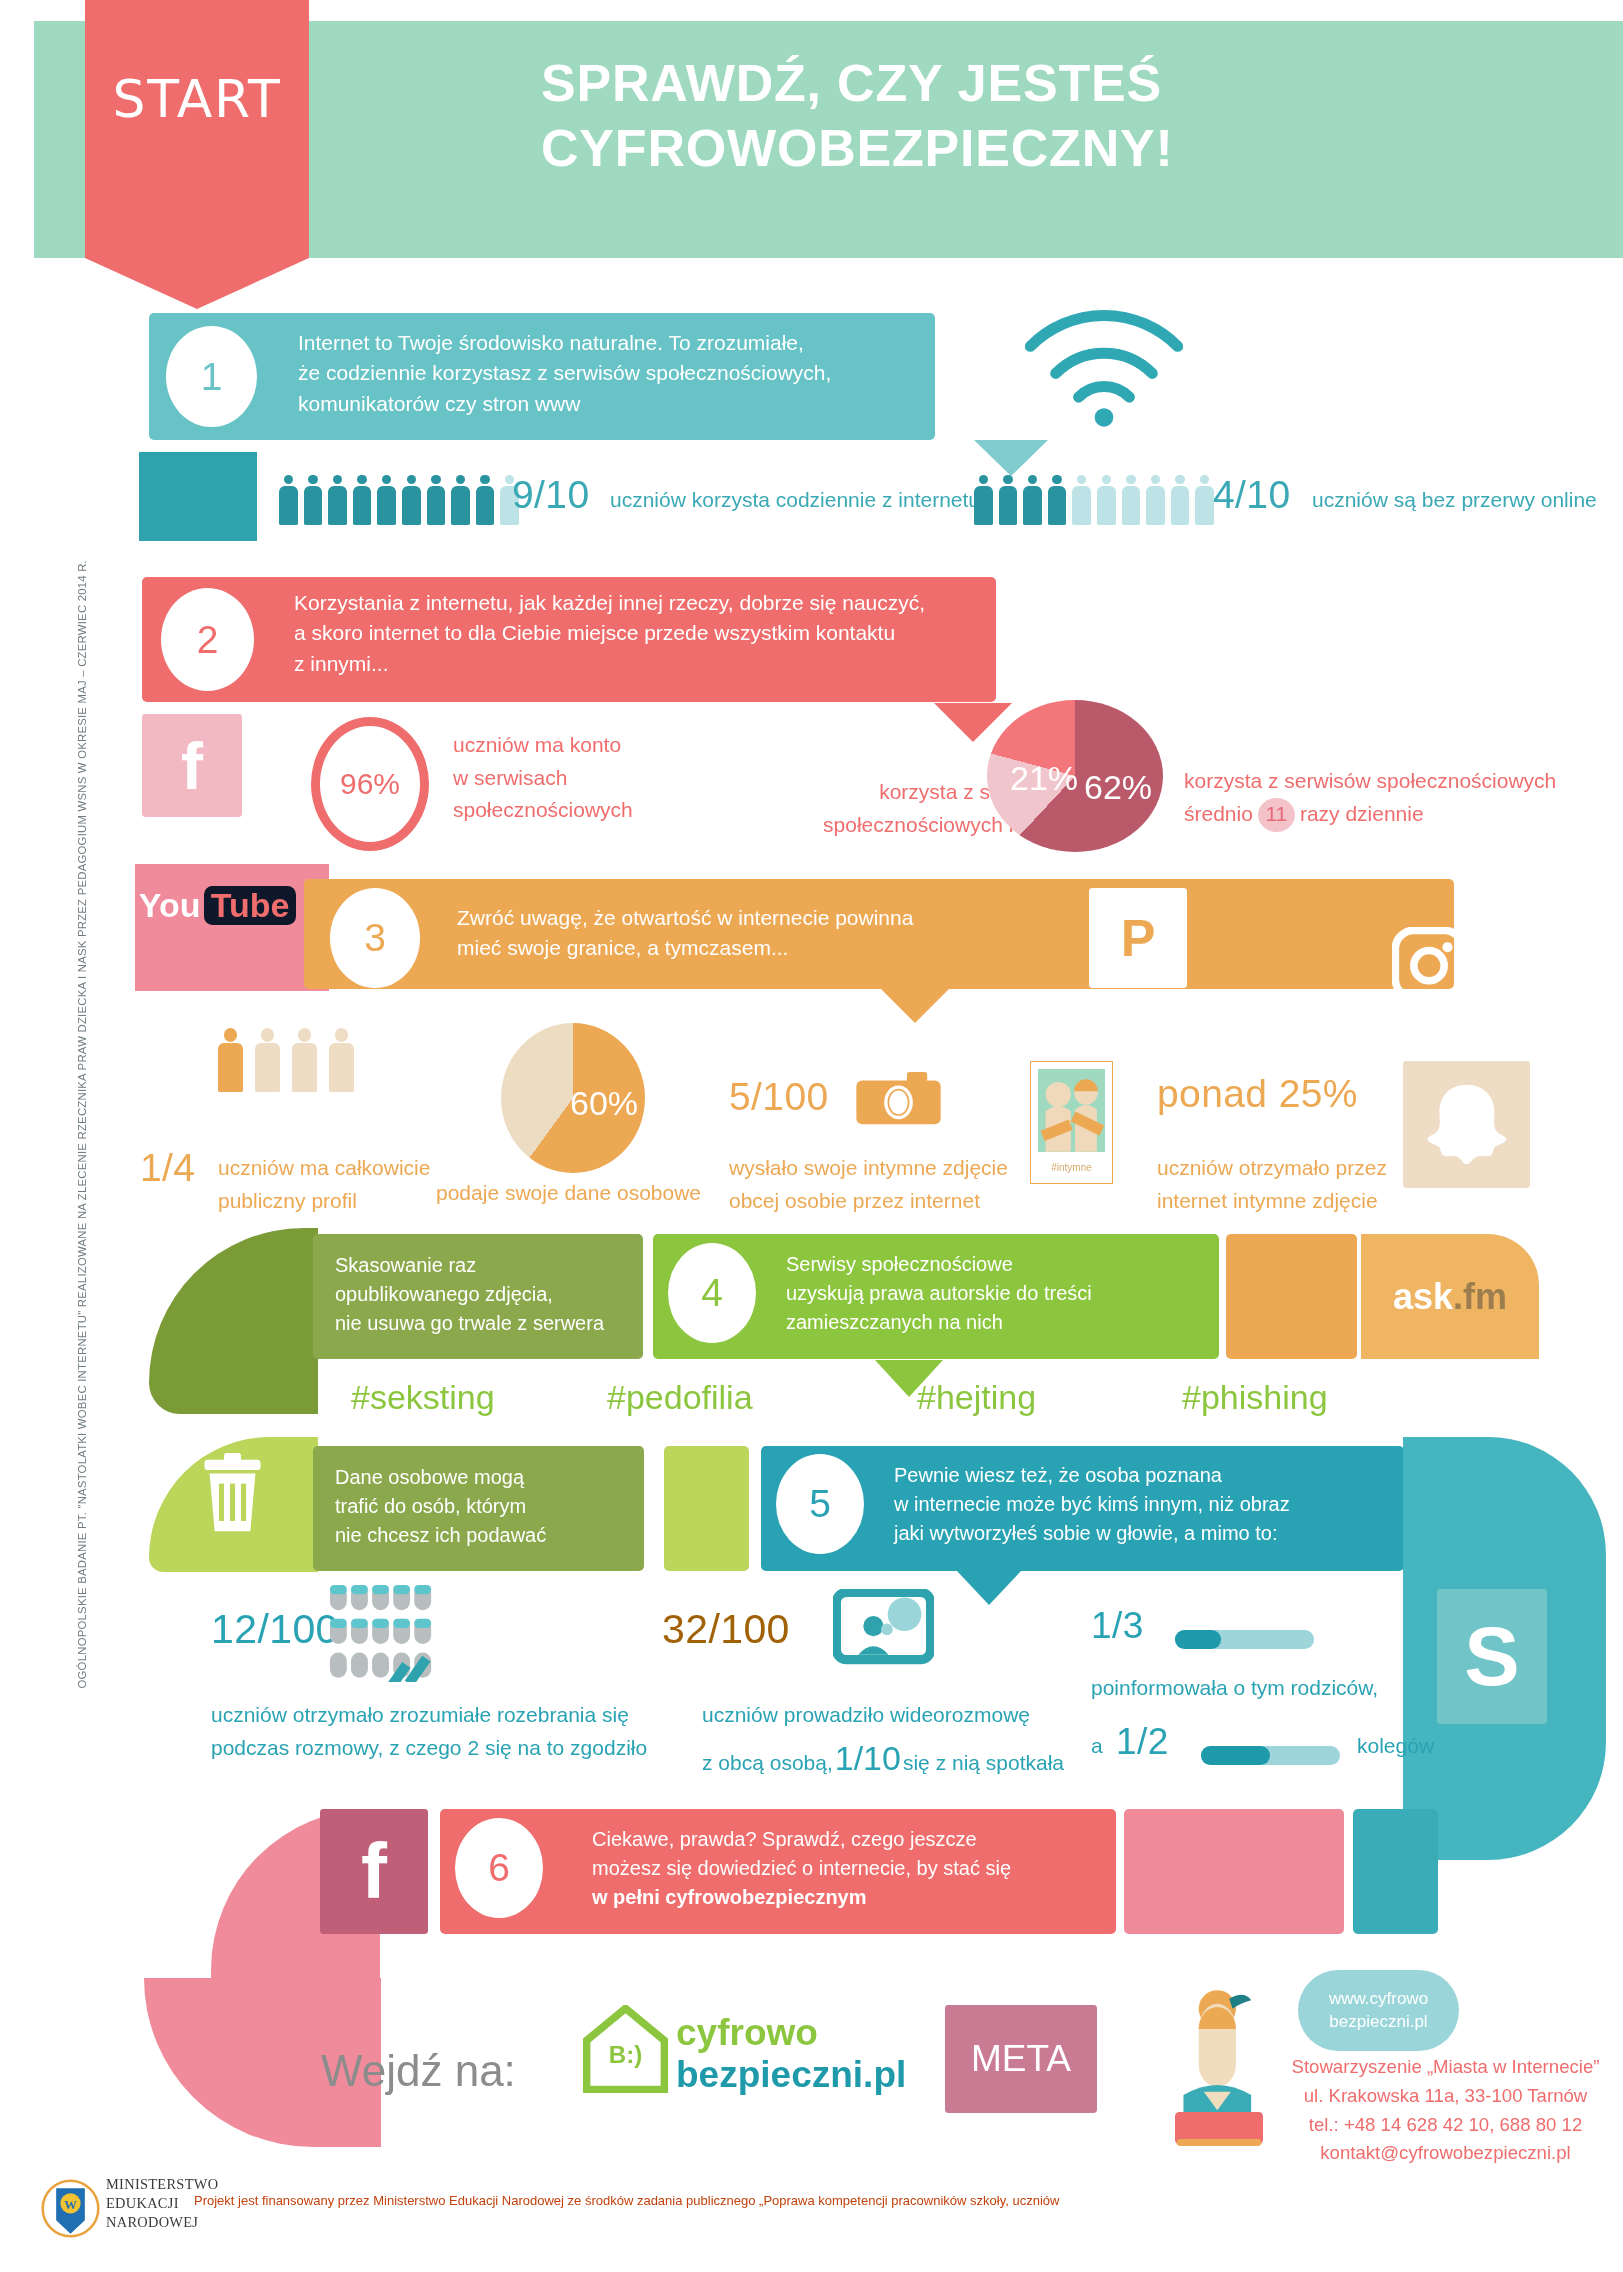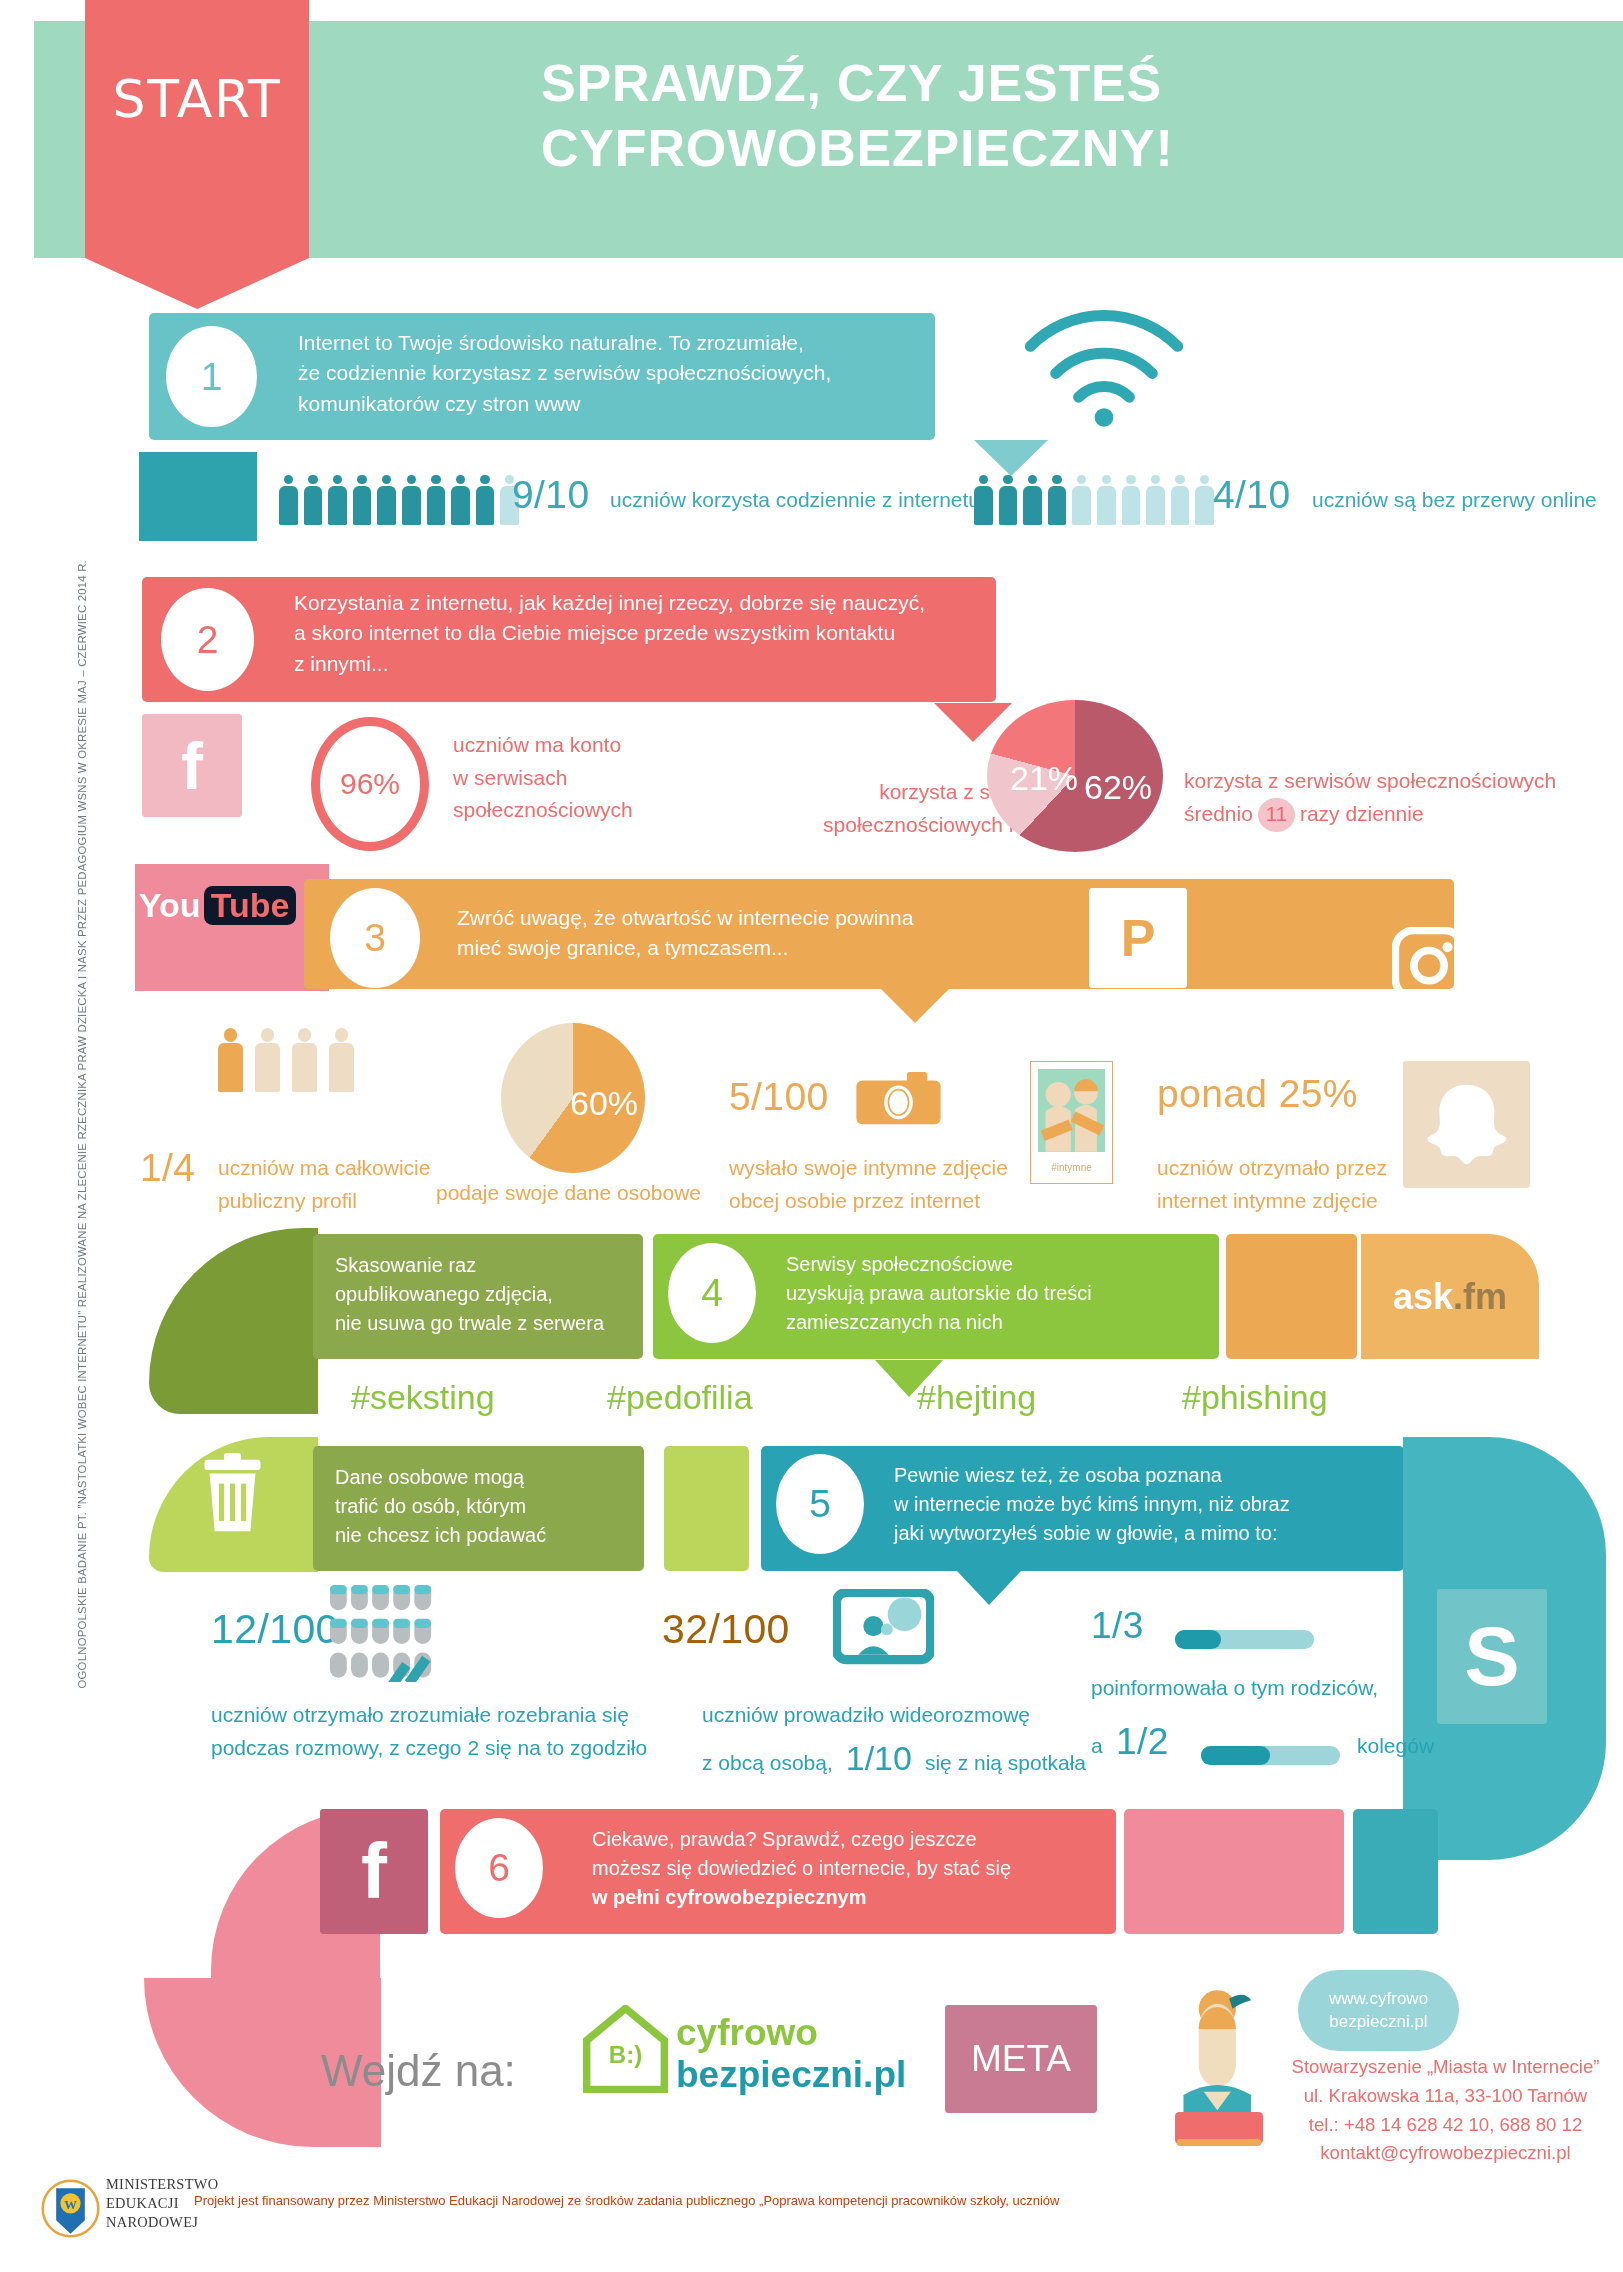--- a/index.html
+++ b/index.html
@@ -469,21 +469,21 @@
     <svg width="101" height="80" viewBox="0 0 120 95">
       <rect x="4" y="4" width="112" height="80" rx="12" fill="none" stroke="#2fa3ad" stroke-width="11"></rect>
       <circle cx="48" cy="44" r="12" fill="#2fa3ad"></circle>
       <path d="M30 78 q18 -20 36 0 z" fill="#2fa3ad"></path>
       <circle cx="85" cy="30" r="20" fill="#9ad6d9"></circle>
       <circle cx="64" cy="48" r="7" fill="#9ad6d9"></circle>
     </svg>
   </div>
   <div class="stat-cap" style="left:702px; top:1699px; color:#29a3b4; width:440px;">
     <div>uczniów prowadziło wideorozmowę</div>
-    <div style="display:flex; align-items:baseline; gap:13px;">
+    <div style="display:flex; align-items:baseline; gap:2px;">
       <span>z obcą osobą,</span>
       <span style="font-size:34px;">1/10</span>
       <span>się z nią spotkała</span>
     </div>
   </div>
 
   <div class="stat-num" style="left:1091px; top:1605px; color:#29a3b4; font-size:37px;">1/3</div>
   <div class="bar-track" style="left:1175px; top:1630px; width:139px;">
     <div class="bar-fill" style="left:0; top:0; width:46px;"></div>
   </div>

